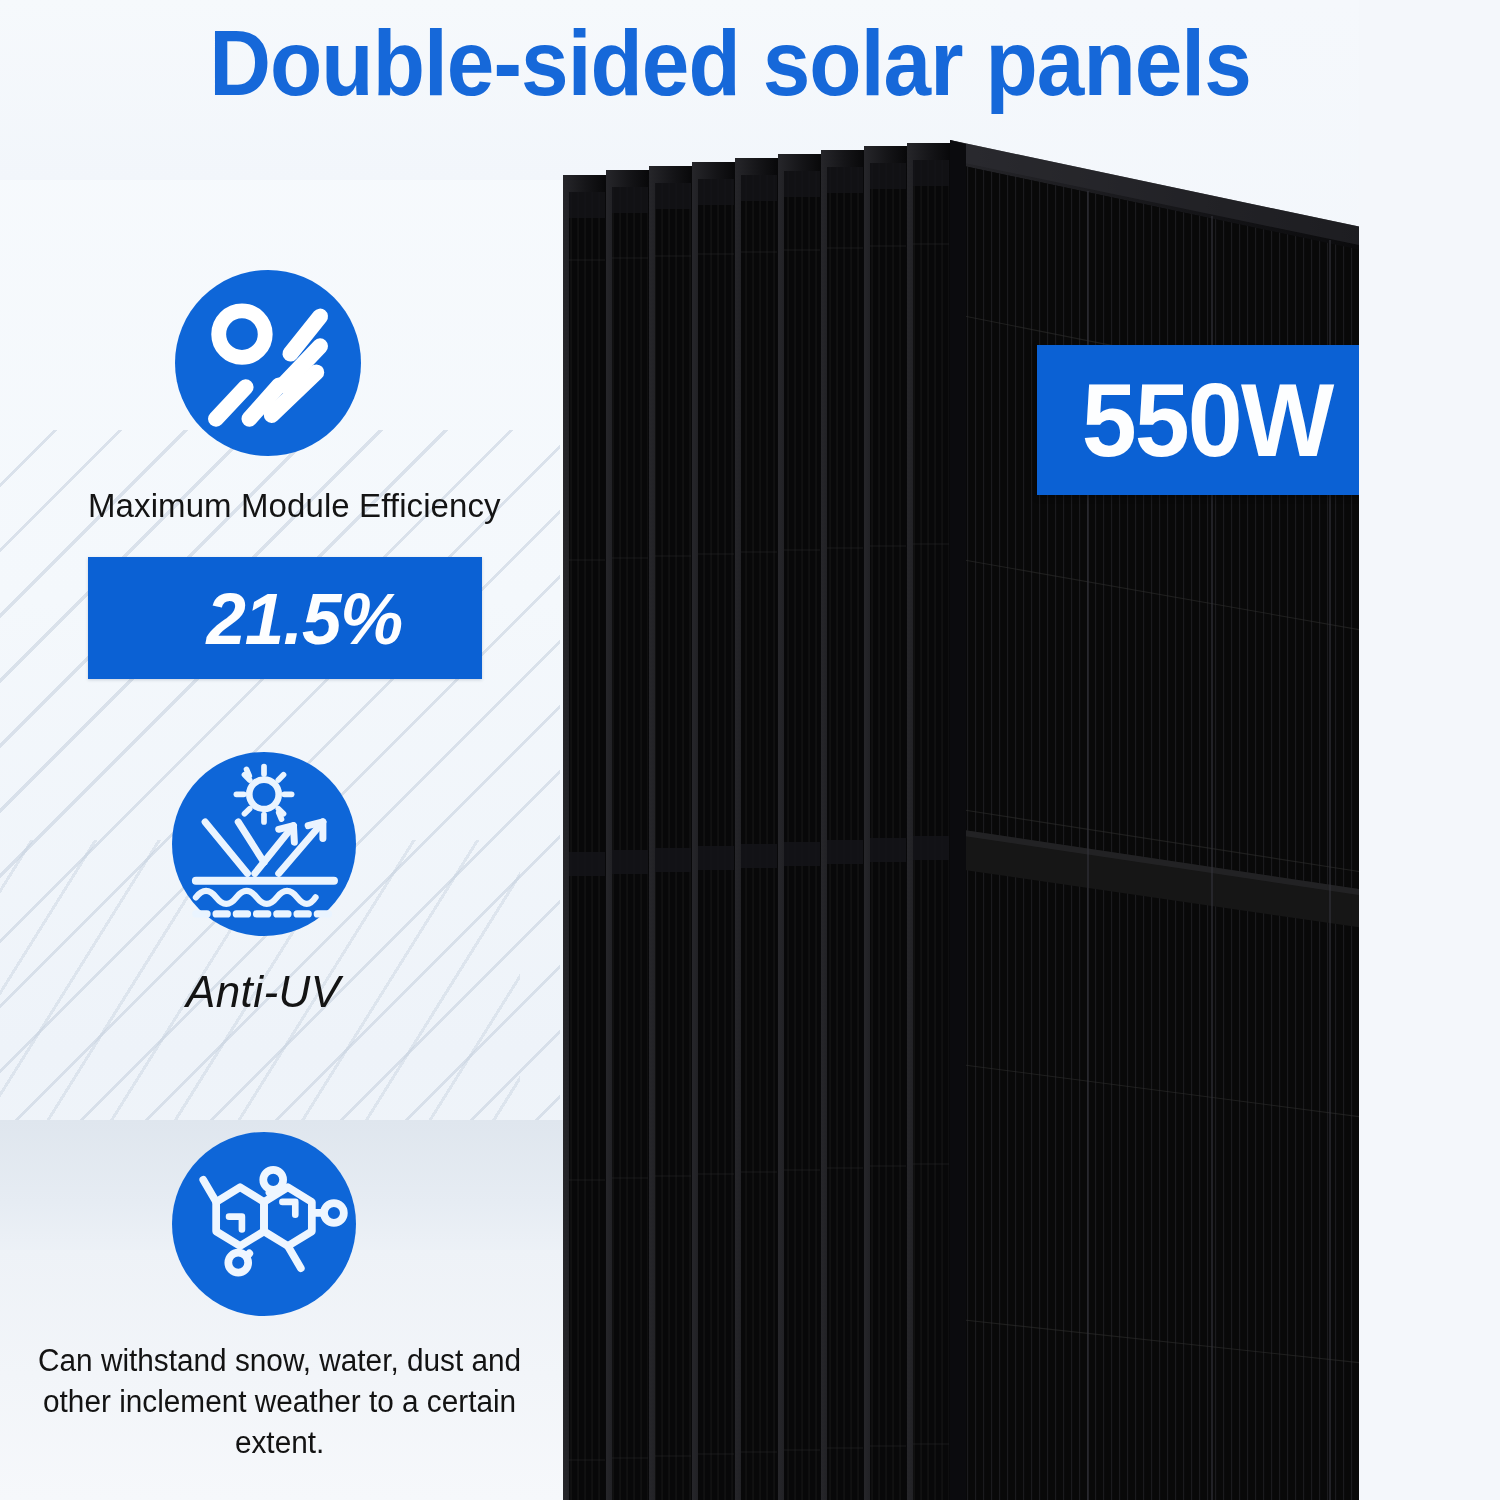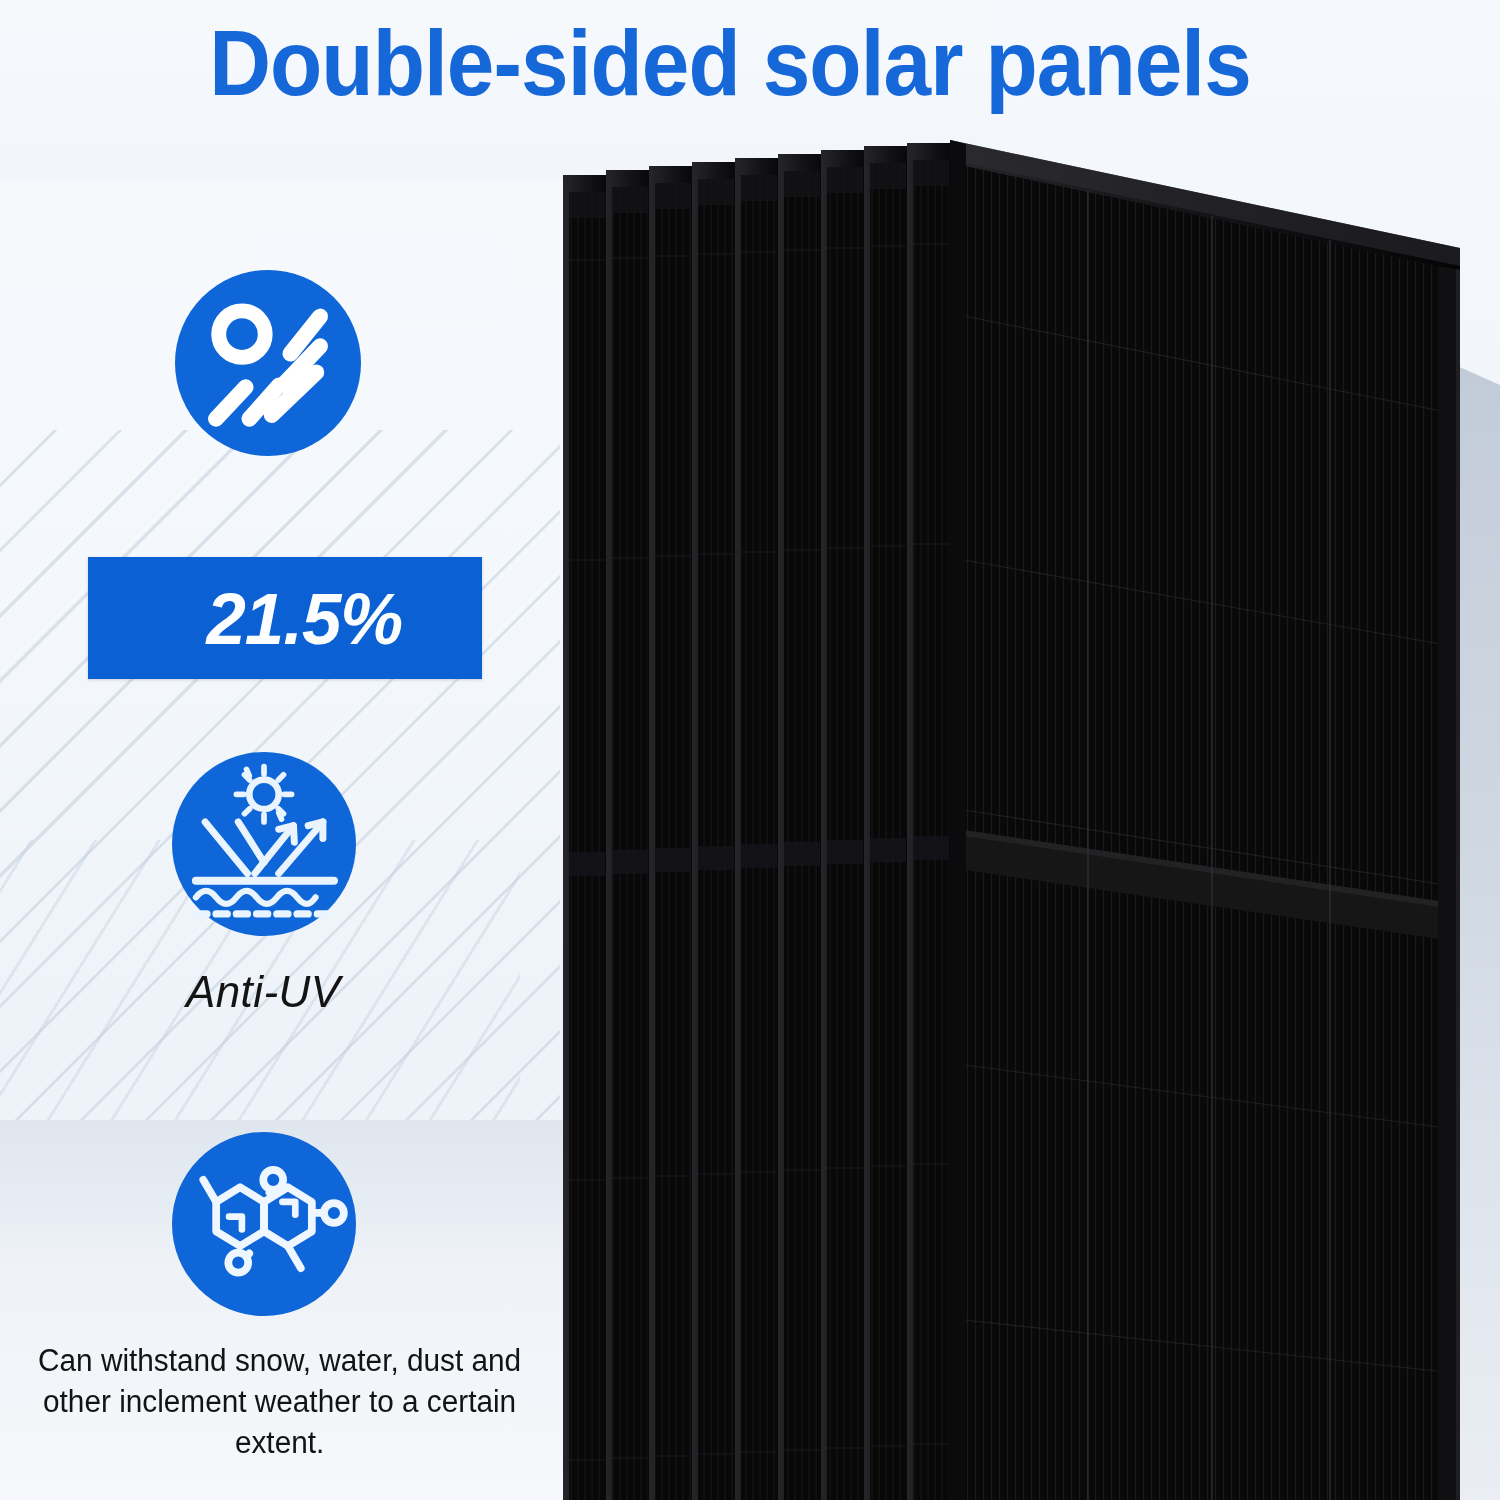--- a/index.html
+++ b/index.html
@@ -4,21 +4,21 @@
 <style>
   html,body{margin:0;padding:0;}
   body{
     width:1500px;height:1500px;
     font-family:"Liberation Sans", sans-serif;
     background:#f4f7fb;
     overflow:hidden;
   }
   #stage{
     position:relative;
-    width:1500px;height:1500px;
+    width:1359px;height:1500px;
     overflow:hidden;
     background:
       linear-gradient(180deg,#f7fafd 0%,#f4f8fc 40%,#eef3f9 70%,#f3f6fa 100%);
   }
 
   
   .bg-stripes{
     position:absolute;
     left:0; top:430px;
     width:560px; height:700px;
@@ -371,35 +371,39 @@
         </g>
 
         <polygon points="898,126 920,130 920,1365 898,1365" fill="#101013"></polygon>
         <polygon points="916,129 920,130 920,1365 916,1365" fill="#2a2a2f" opacity="0.6"></polygon>
 
         <polygon points="410,0 426,4 426,1365 410,1365" fill="#0b0b0e"></polygon>
       </g>
     </svg>
   </div>
 
+  <div class="blue-box" id="box-power">
+    <span>550W</span>
+  </div>
 
   <div class="icon-circle" id="icon-eff">
     <svg viewBox="0 0 100 100">
       <g fill="none" stroke="#ffffff" stroke-linecap="round">
         <circle cx="36" cy="34.5" r="12.5" stroke-width="8"></circle>
         <g stroke-width="8.5">
           <line x1="62" y1="45" x2="78" y2="25"></line>
           <line x1="58" y1="62" x2="78" y2="41"></line>
           <line x1="52" y1="78" x2="76" y2="55"></line>
           <line x1="40" y1="80" x2="56" y2="62"></line>
           <line x1="22" y1="80" x2="38" y2="63"></line>
         </g>
       </g>
     </svg>
   </div>
+  <div class="feat-label" id="label-eff">Maximum Module Efficiency</div>
   <div class="blue-box" id="box-eff">
     <span>21.5%</span>
   </div>
 
   <div class="icon-circle" id="icon-uv">
     <svg viewBox="0 0 100 100">
       <g stroke="#eaf4ff" fill="none" stroke-linecap="round" stroke-linejoin="round">
 
         <circle cx="50" cy="23" r="8" stroke-width="3.6"></circle>
         <g stroke-width="3.1">

